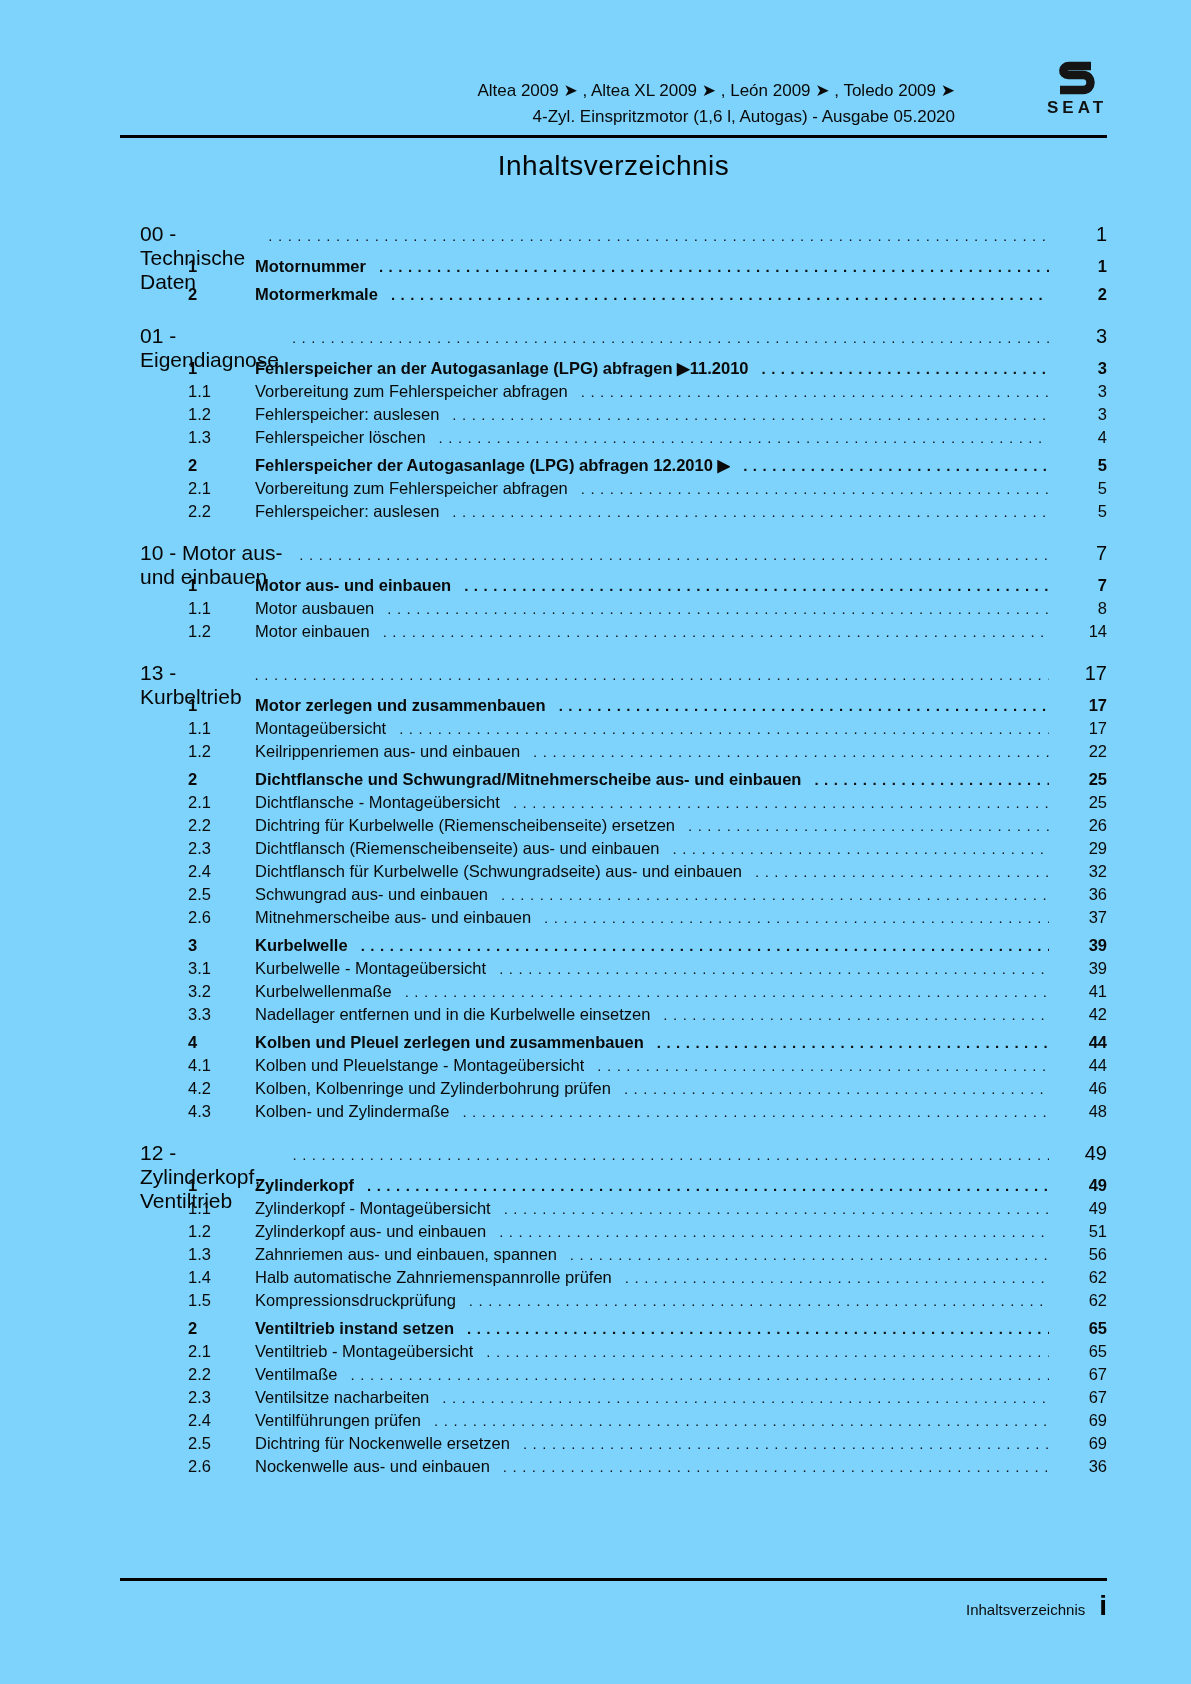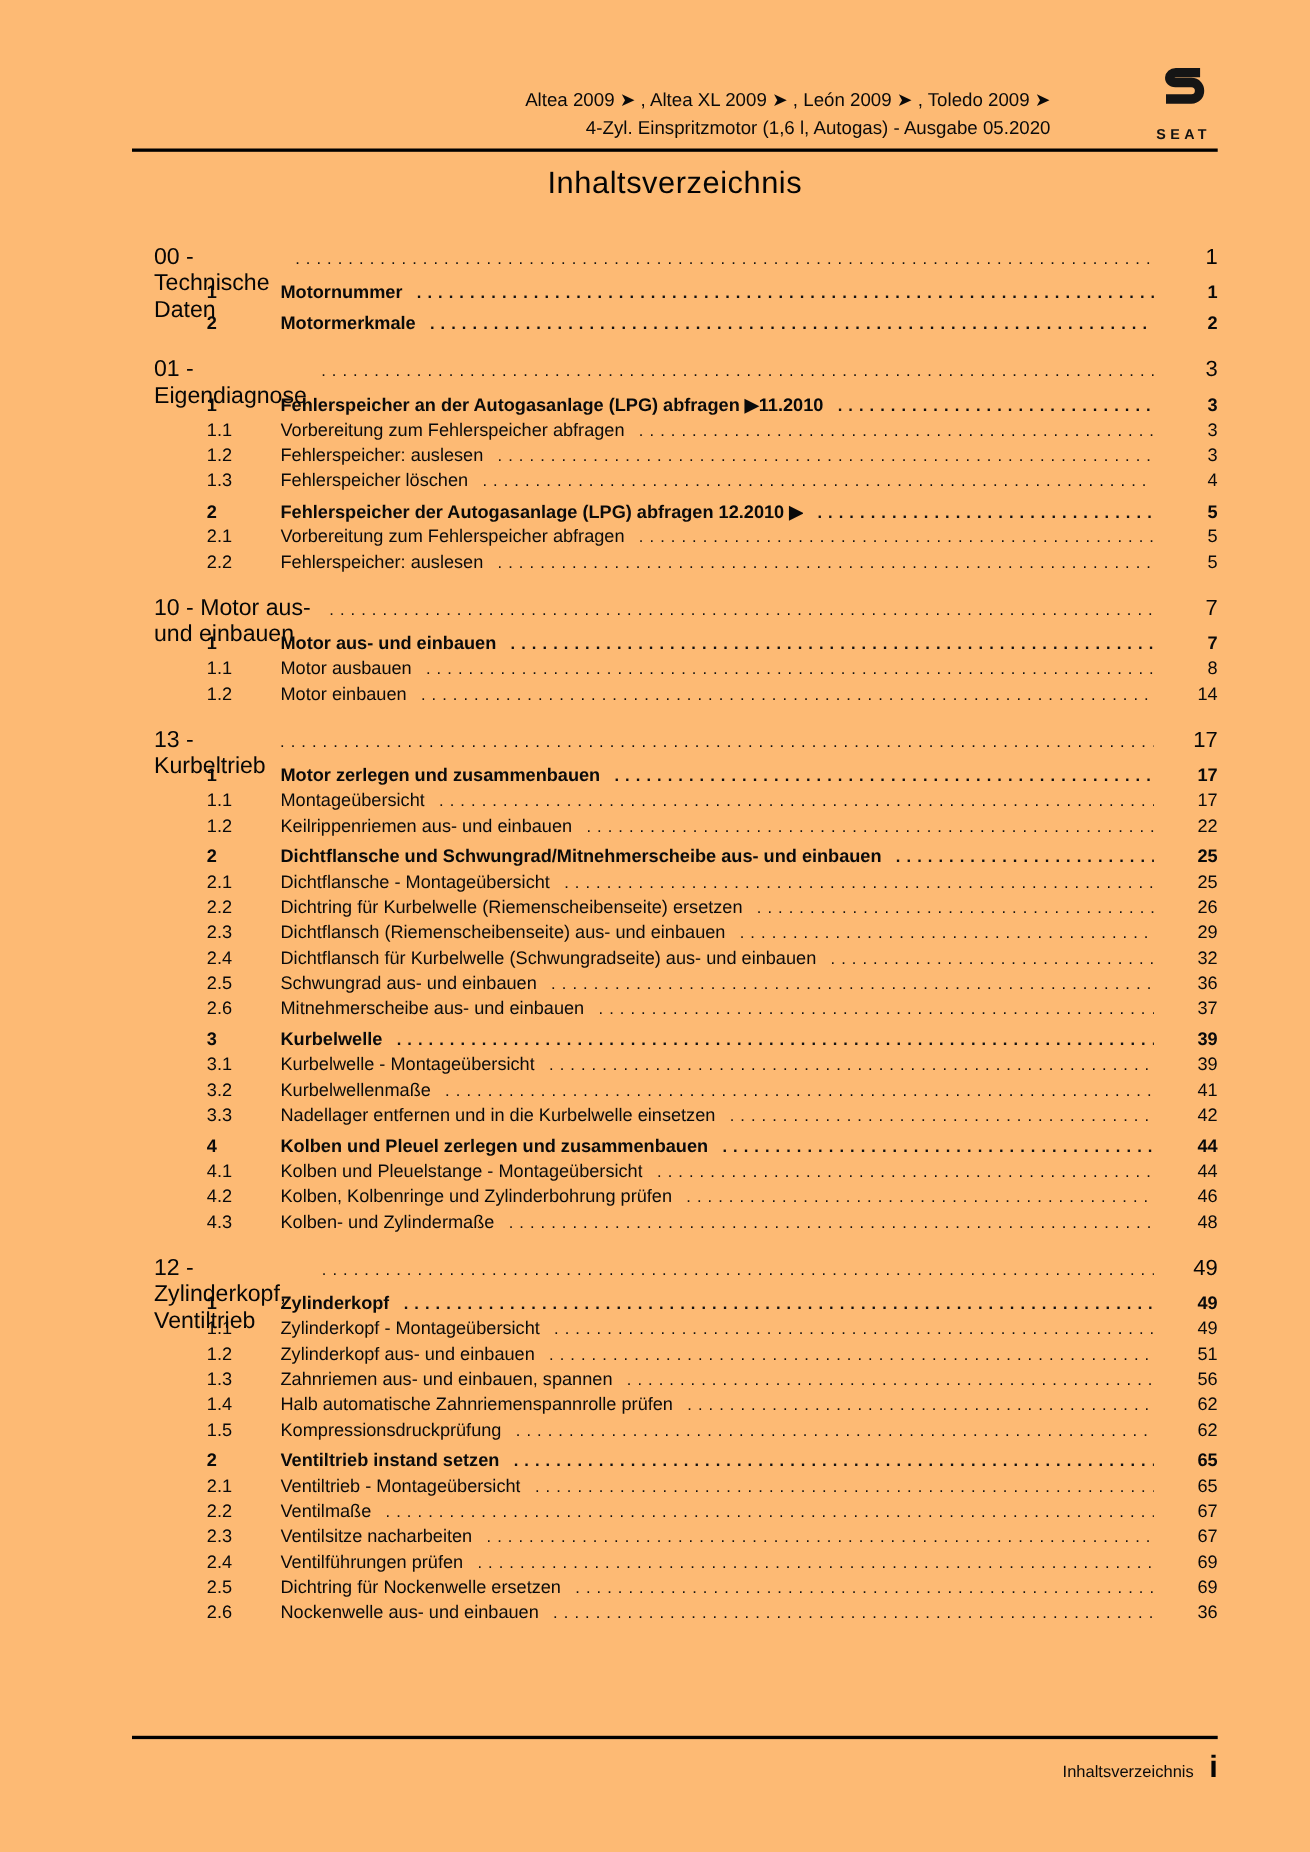--- a/index.html
+++ b/index.html
@@ -1,19 +1,19 @@
 <!DOCTYPE html>
 <html><head>
 <meta charset="utf-8">
 <style>
   html,body{margin:0;padding:0;background:#e8e8e8;}
   .page{
     position:relative;
     width:1191px;height:1684px;
-    background:#fdba74;
+    background:#7dd3fc;
     font-family:"Liberation Sans", sans-serif;
     color:#000;
     overflow:hidden;
     margin:0 auto;
   }
   
   .header-text{
     position:absolute;
     top:78px;right:236px;
     text-align:right;
@@ -23,24 +23,24 @@
     white-space:nowrap;
   }
   .logo{
     position:absolute;
     top:60px;right:86px;
     width:58px;
     text-align:center;
   }
   .logo svg{display:block;margin:0 auto;}
   .logo-text{
-    font-size:13px;
+    font-size:17px;
     font-weight:700;
     letter-spacing:4px;
-    margin-top:18px;
+    margin-top:2px;
     color:#111;
   }
   .rule{
     position:absolute;
     left:120px;
     width:987px;
     height:3px;
     background:#000;
     border:none;
   }

